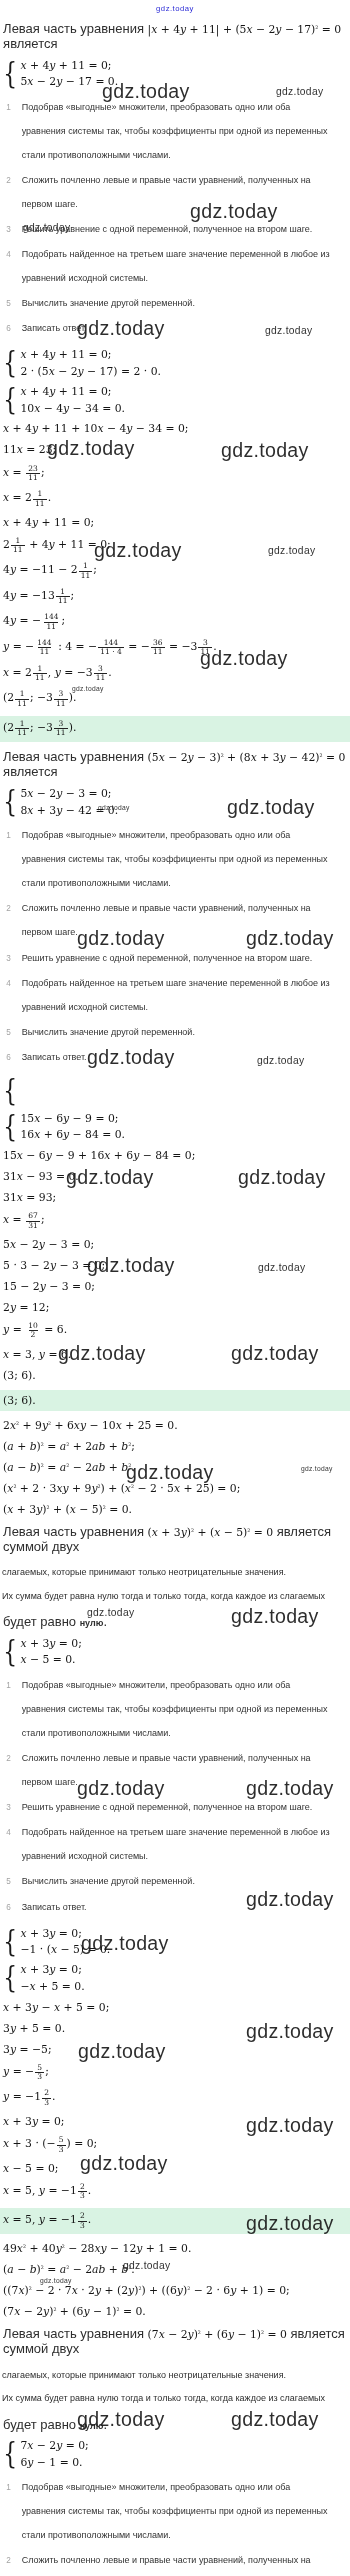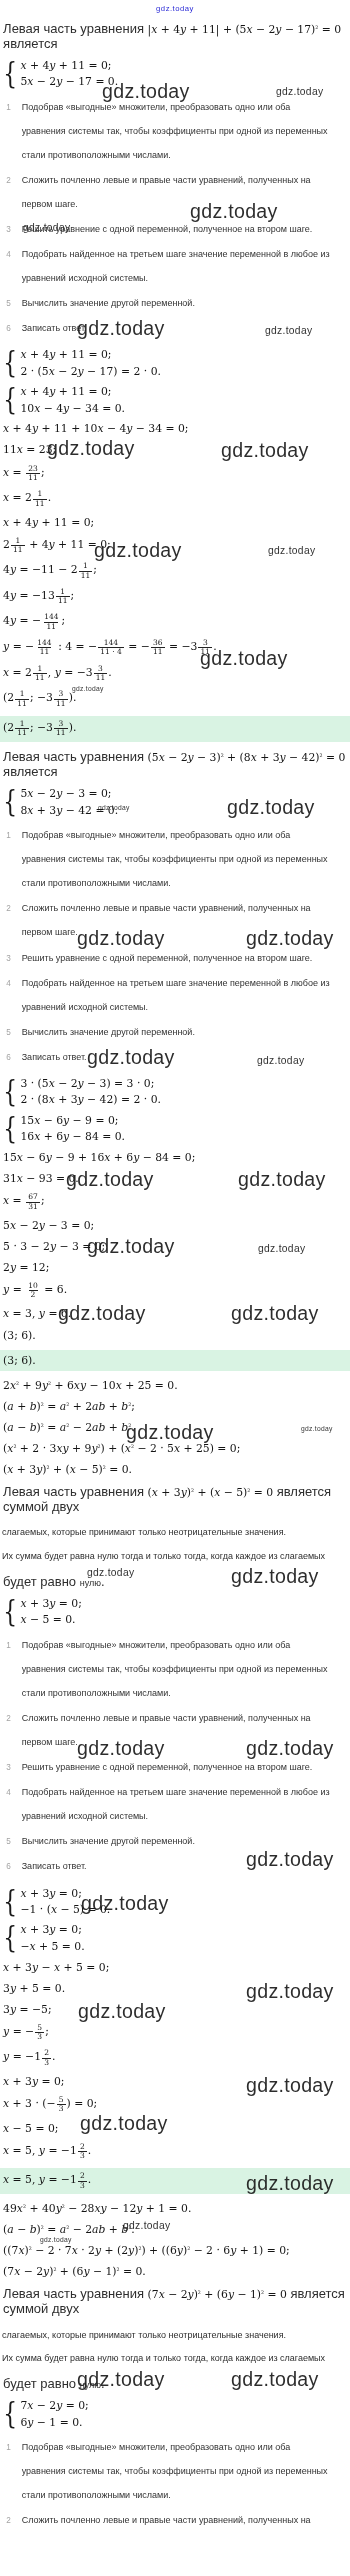--- a/index.html
+++ b/index.html
@@ -8,21 +8,21 @@
 
   .link-row{text-align:center;margin:2.1px 0 1px 0;}
   .site-link{color:var(--link,#2b2bd6);font-size:7.7px;letter-spacing:0.5px;text-decoration:none;
              font-family:"Liberation Sans",sans-serif;}
 
   .tline{position:relative;margin:7.7px 0;padding-left:3.1px;min-height:13.4px;}
   .tline .m{font-family:"DejaVu Serif",serif;font-size:10.8px;color:#151515;}
   .tline .m i{font-style:italic;}
   .tline sup.sp{font-size:0.58em;font-family:"DejaVu Serif",serif;color:#151515;}
   .rt{font-size:13px;color:#2e2e2e;font-family:"Liberation Sans",sans-serif;}
-  .rb{font-size:9px;color:#2e2e2e;font-weight:normal;font-family:"Liberation Sans",sans-serif;}
+  .rb{font-size:9px;color:#2e2e2e;font-weight:bold;font-family:"Liberation Sans",sans-serif;}
 
   .frac{display:inline-flex;flex-direction:column;align-items:center;vertical-align:middle;
         margin:0 1px;line-height:1.12;font-size:0.92em;font-family:"DejaVu Serif",serif;color:#151515;}
   .frac .fn{padding:0 2.1px;}
   .frac .fd{border-top:0.7px solid #222;padding:0 2.1px;}
 
   .ans{background:var(--hl,#d9f3e3);margin:6.2px 0;padding:4.1px 0 4.1px 3.1px;width:350px;box-sizing:border-box;}
   .ans.tline{padding-left:3.1px;}
 
   .sys{display:flex;align-items:center;position:relative;margin:7.2px 0;padding-left:1px;}
@@ -232,40 +232,38 @@
       <div class="item">
         <span class="item-num">6</span>
         <div class="item-body">
           <div class="ln">Записать ответ.</div>
         </div>
         <span class="wm big" style="left: 87px; top: -6.2px;">gdz.today</span>
         <span class="wm sm" style="left: 257px; top: 3.1px;">gdz.today</span>
       </div>
       <div class="sys">
         <span class="brace">{</span>
-        <div class="sys-rows">
-          <div class="srow"><span class="m">3 · (5<i>x</i> − 2<i>y</i> − 3) = 3 · 0;</span></div>
-          <div class="srow"><span class="m">2 · (8<i>x</i> + 3<i>y</i> − 42) = 2 · 0.</span></div>
-        </div>
       </div>
       <div class="sys">
         <span class="brace">{</span>
         <div class="sys-rows">
           <div class="srow"><span class="m">15<i>x</i> − 6<i>y</i> − 9 = 0;</span></div>
           <div class="srow"><span class="m">16<i>x</i> + 6<i>y</i> − 84 = 0.</span></div>
         </div>
       </div>
       <div class="tline"><span class="m">15<i>x</i> − 6<i>y</i> − 9 + 16<i>x</i> + 6<i>y</i> − 84 = 0;</span></div>
       <div class="tline"><span class="m">31<i>x</i> − 93 = 0.</span><span class="wm big" style="left: 66px; top: -4.1px;">gdz.today</span><span class="wm big" style="left: 238px; top: -4.1px;">gdz.today</span></div>
+      <div class="tline"><span class="m">31<i>x</i> = 93;</span></div>
       <div class="tline"><span class="m"><i>x</i> = </span><span class="frac">
           <span class="fn">67</span>
           <span class="fd">31</span>
         </span><span class="m">;</span></div>
       <div class="tline"><span class="m">5<i>x</i> − 2<i>y</i> − 3 = 0;</span></div>
       <div class="tline"><span class="m">5 · 3 − 2<i>y</i> − 3 = 0;</span><span class="wm big" style="left: 87px; top: -5.2px;">gdz.today</span><span class="wm sm" style="left: 258px; top: 3.1px;">gdz.today</span></div>
+      <div class="tline"><span class="m">15 − 2<i>y</i> − 3 = 0;</span></div>
       <div class="tline"><span class="m">2<i>y</i> = 12;</span></div>
       <div class="tline"><span class="m"><i>y</i> = </span><span class="frac">
           <span class="fn">10</span>
           <span class="fd">2</span>
         </span><span class="m"> = 6.</span></div>
       <div class="tline"><span class="m"><i>x</i> = 3, <i>y</i> = 6.</span><span class="wm big" style="left: 58px; top: -5.2px;">gdz.today</span><span class="wm big" style="left: 231px; top: -5.2px;">gdz.today</span></div>
       <div class="tline"><span class="m">(3; 6).</span></div>
       <div class="tline ans"><span class="m">(3; 6).</span></div>
       <div class="tline"><span class="m">2<i>x</i></span><sup class="sp">2</sup><span class="m"> + 9<i>y</i></span><sup class="sp">2</sup><span class="m"> + 6<i>xy</i> − 10<i>x</i> + 25 = 0.</span></div>
       <div class="tline"><span class="m">(<i>a</i> + <i>b</i>)</span><sup class="sp">2</sup><span class="m"> = <i>a</i></span><sup class="sp">2</sup><span class="m"> + 2<i>ab</i> + <i>b</i></span><sup class="sp">2</sup><span class="m">;</span></div>

